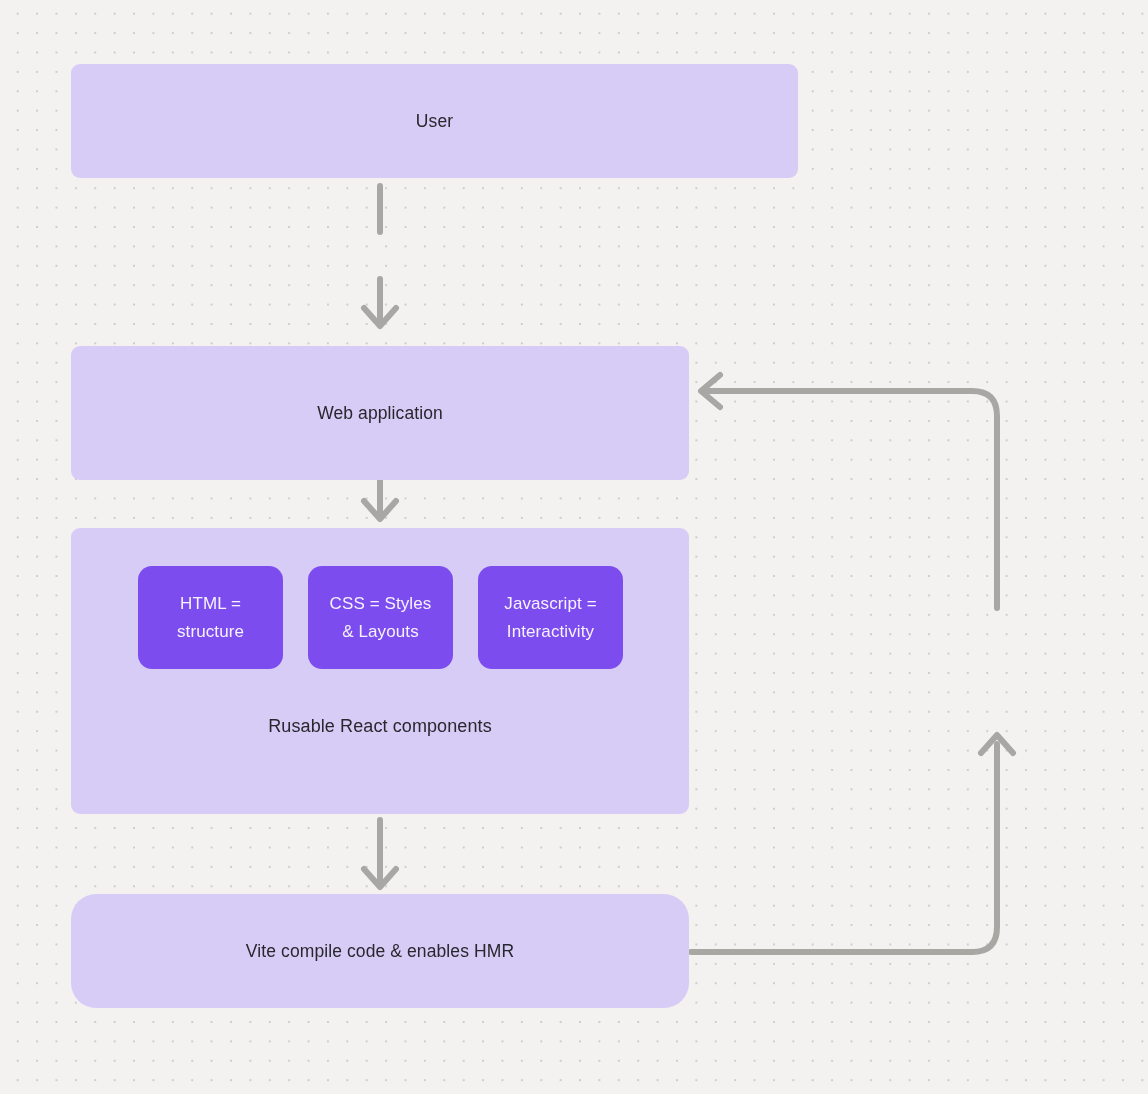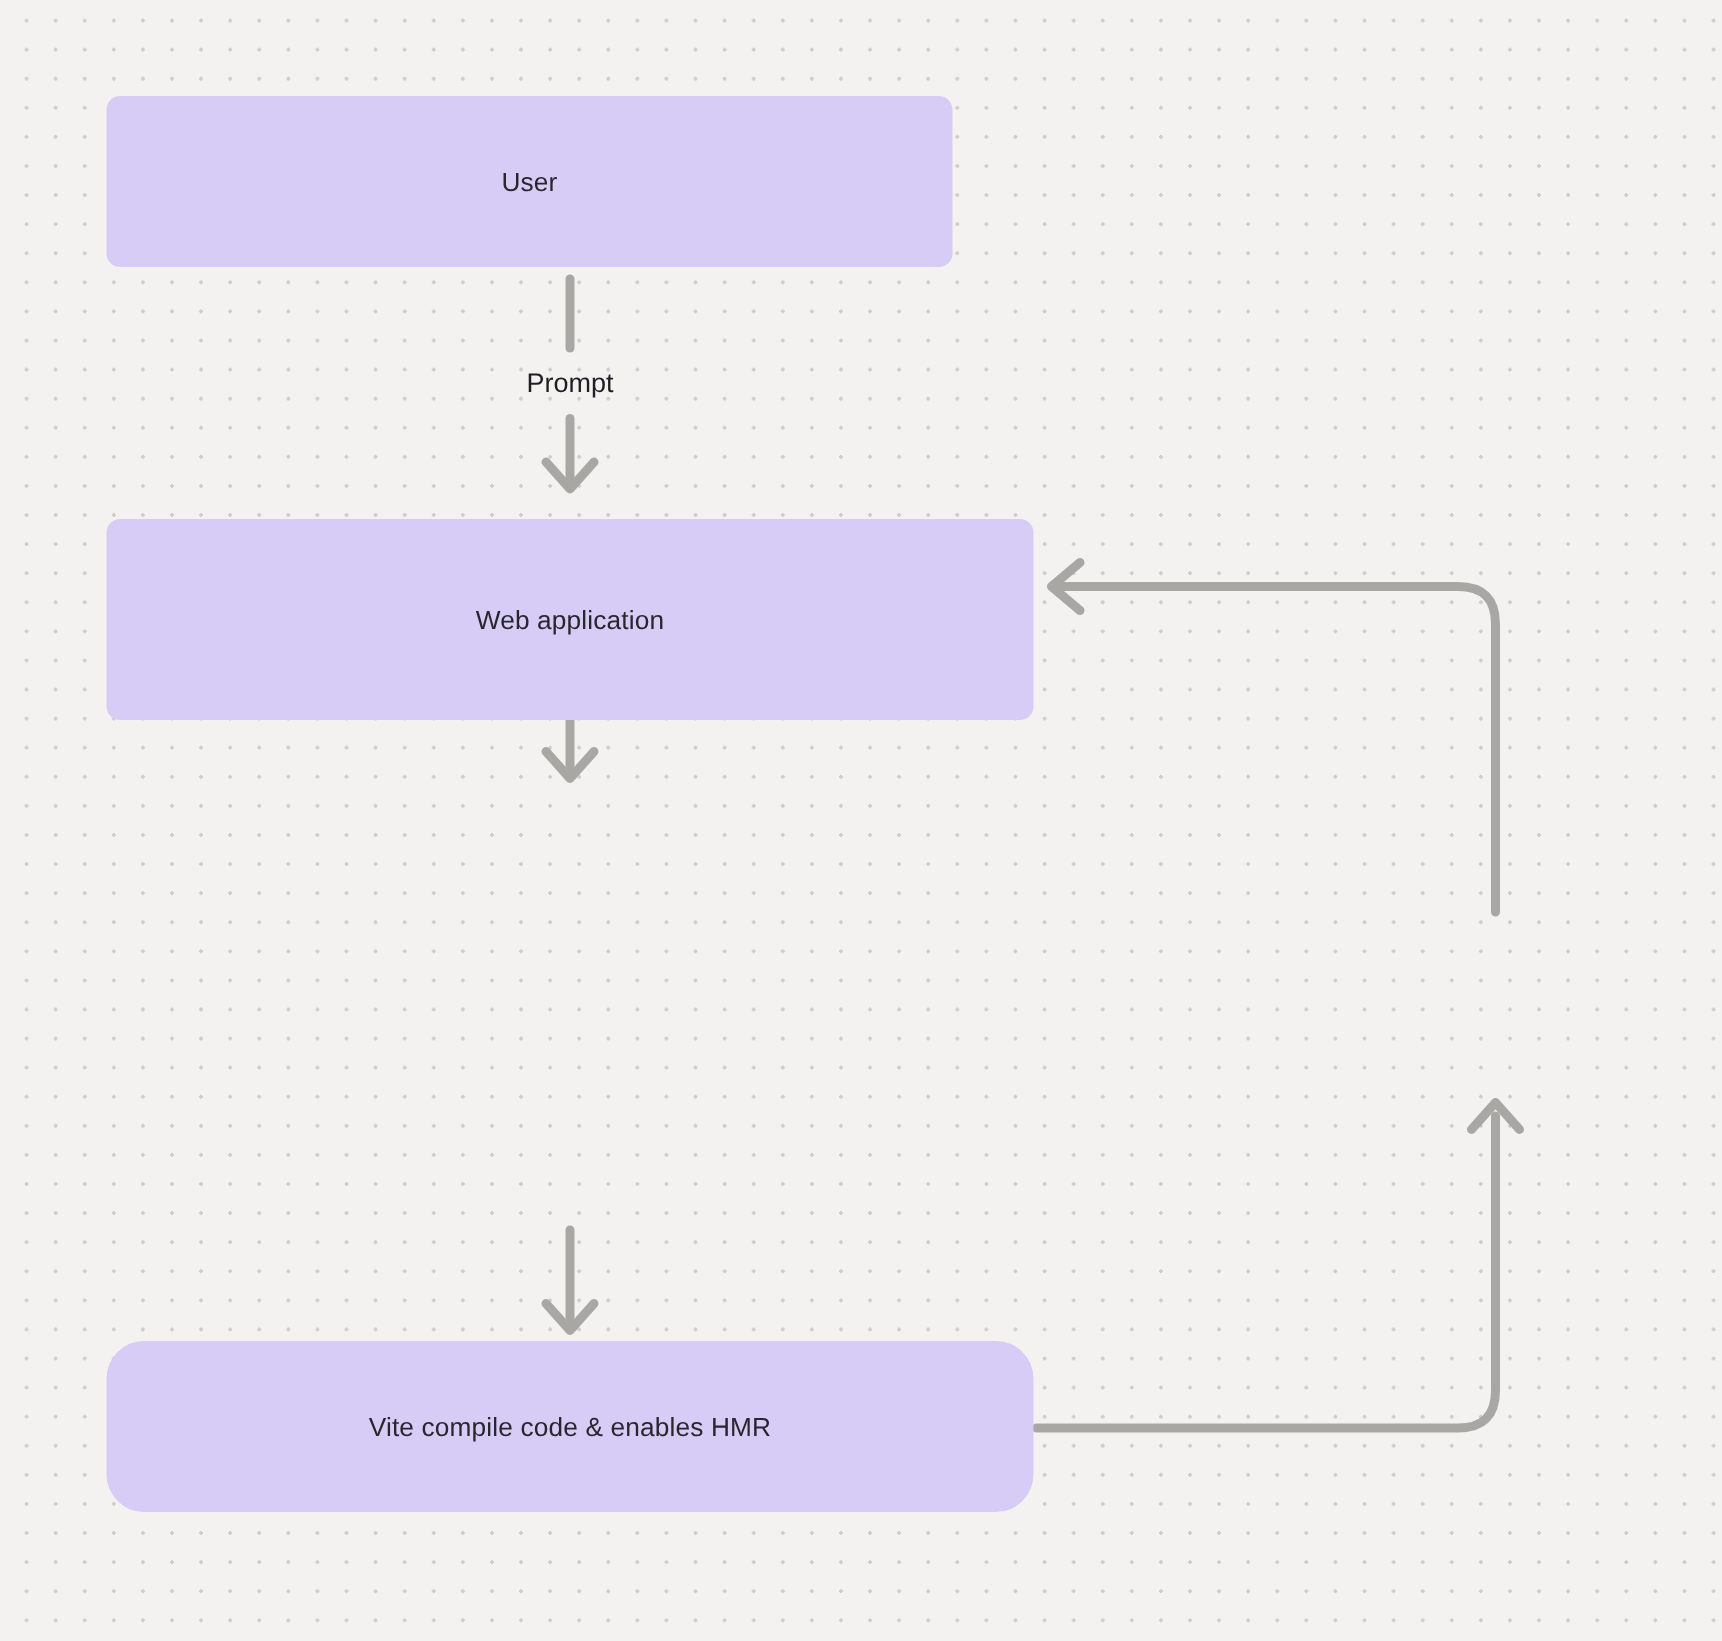--- a/index.html
+++ b/index.html
@@ -25,21 +25,21 @@
     border-radius: 9px;
     display: flex;
     align-items: center;
     justify-content: center;
     text-align: center;
     color: #28272e;
     font-size: 17.5px;
     font-weight: 500;
     letter-spacing: 0.1px;
   }
-  .node-user          { left: 71px;  top: 64px;  width: 564px; height: 114px; }
+  .node-user          { left: 71px;  top: 64px;  width: 727px; height: 114px; }
   .node-webapp        { left: 71px;  top: 346px; width: 618px; height: 134px; }
   .node-container     { left: 71px;  top: 528px; width: 618px; height: 286px; display: block; }
   .node-vite          { left: 71px;  top: 894px; width: 618px; height: 114px; border-radius: 25px; }
   .node-render-ui     { left: 902px; top: 613px; width: 190px; height: 112px; }
   .chip {
     position: absolute;
     top: 38px;
     width: 145px;
     height: 103px;
     background: #7c4cee;
@@ -125,25 +125,39 @@
     <g>
       <path d="M997 608 L997 416 Q997 391 972 391 L706 391"></path>
       <path d="M720 375 L701 391 L720 407"></path>
     </g>
   </svg>
 
   <div class="node node-user">
     <span>User</span>
   </div>
 
-  <div class="edge-label">Prompt</div>
 
   <div class="node node-webapp">
     <span>Web application</span>
   </div>
 
+  <div class="node node-container">
+    <div class="chip chip-html">
+      <span>HTML =
+structure</span>
+    </div>
+    <div class="chip chip-css">
+      <span>CSS = Styles
+&amp; Layouts</span>
+    </div>
+    <div class="chip chip-js">
+      <span>Javascript =
+Interactivity</span>
+    </div>
+    <div class="container-caption">Rusable React components</div>
+  </div>
 
   <div class="node node-vite">
     <span>Vite compile code &amp; enables HMR</span>
   </div>
 
 
 </div>
 
 </body></html>

